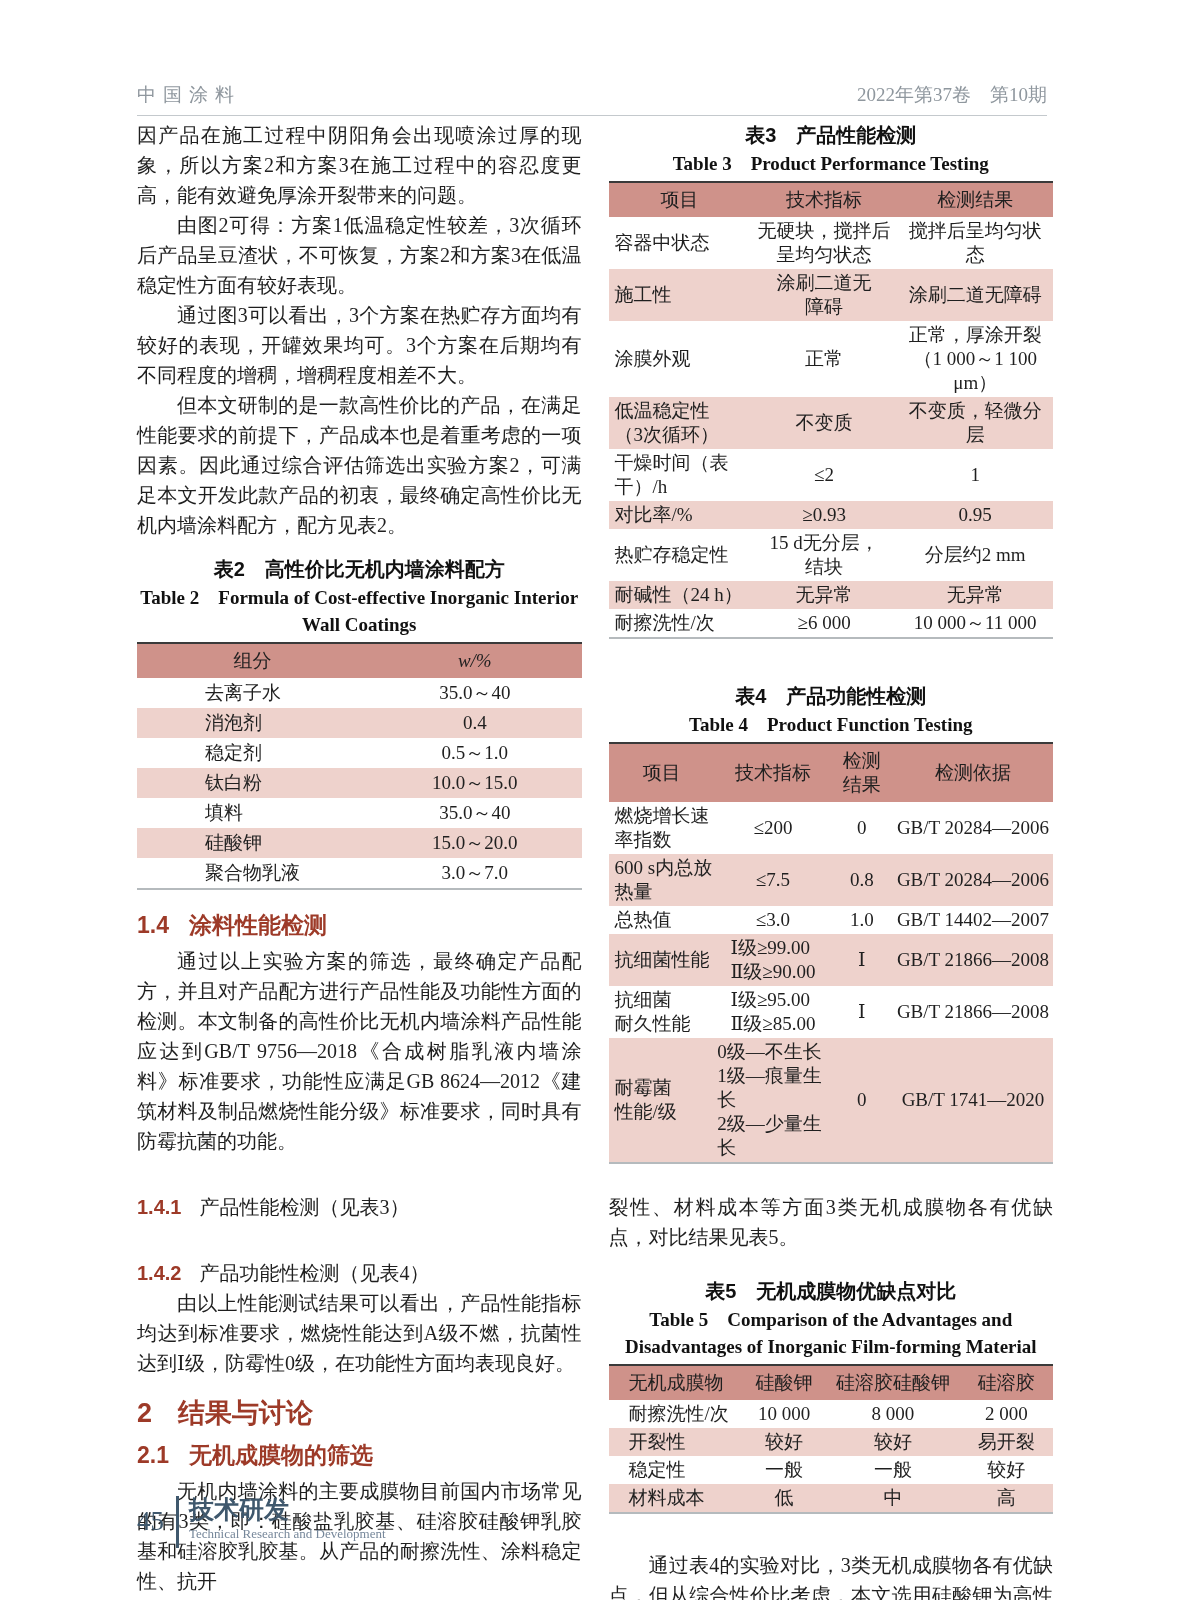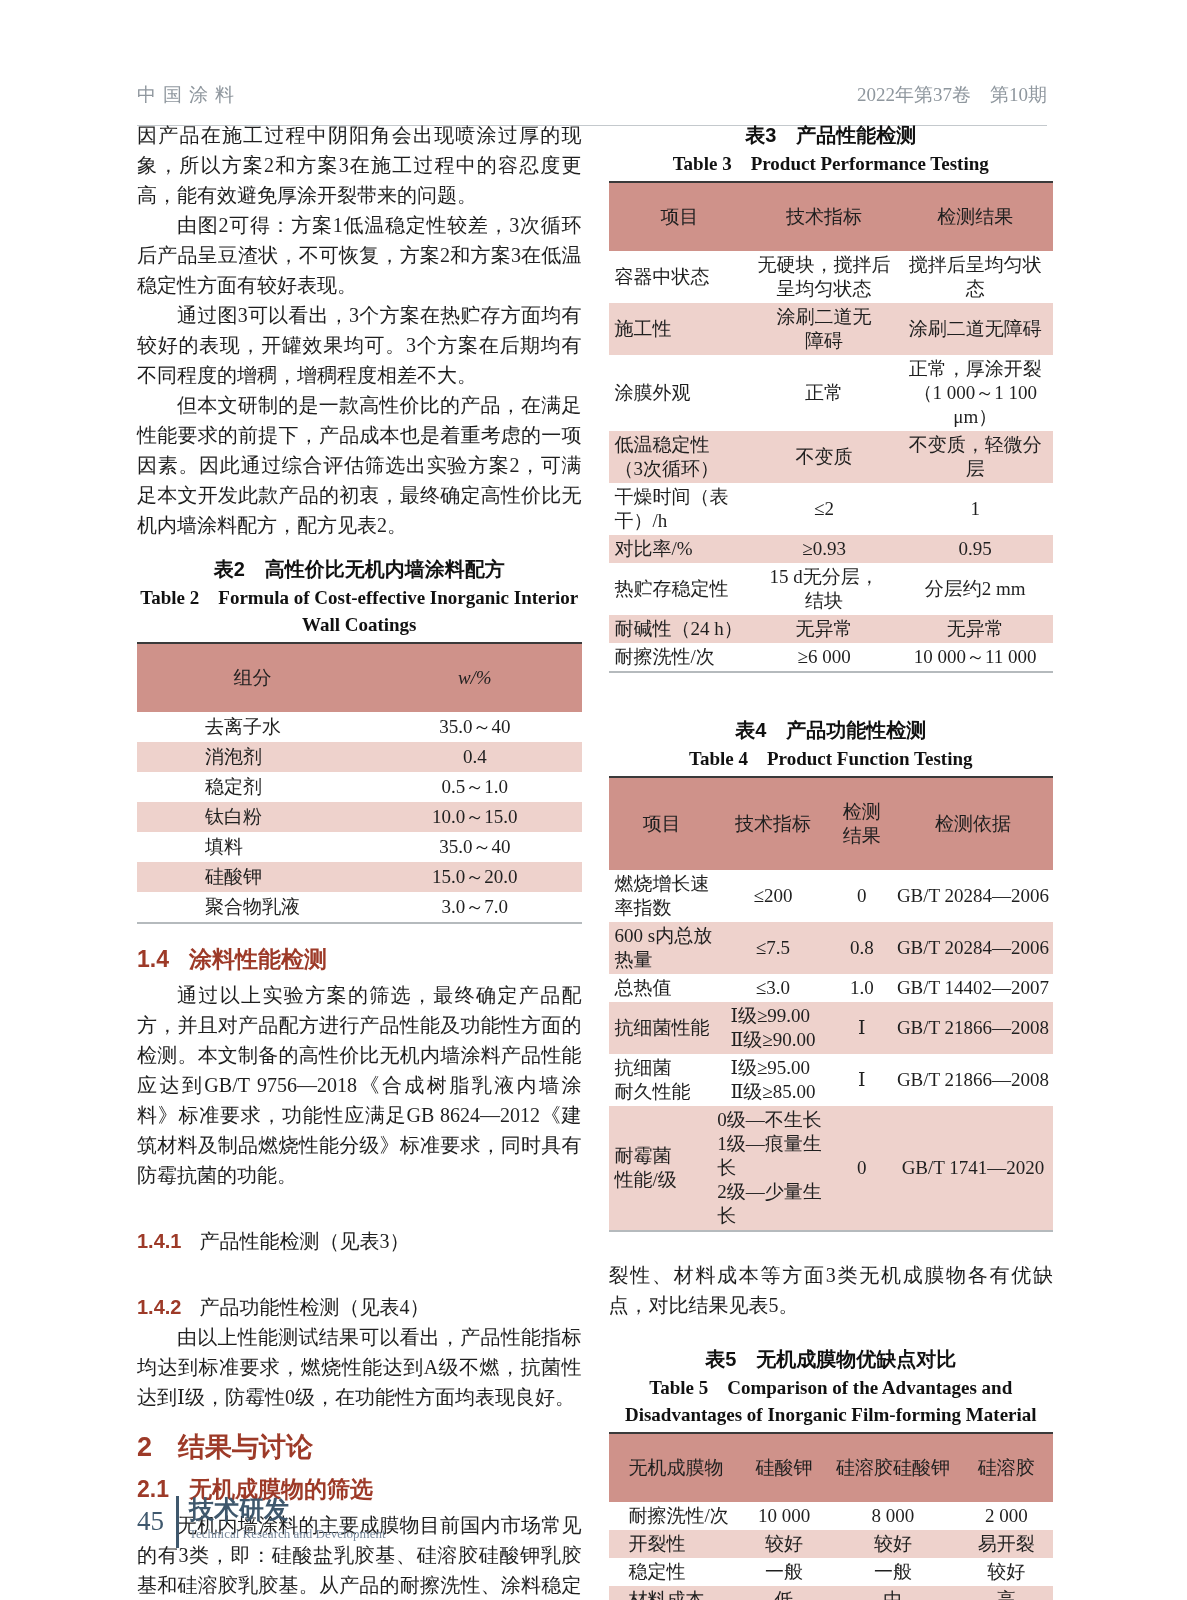--- a/index.html
+++ b/index.html
@@ -4,21 +4,21 @@
 <style>
   html,body { margin:0; padding:0; background:#ffffff; }
   .page {
     position:relative; width:1187px; height:1600px; background:#ffffff;
     overflow:hidden; font-family:"Liberation Serif","DejaVu Serif",serif; color:#1f1f1f;
   }
   
   .phead {
     position:absolute; left:137px; right:140px; top:82px;
     display:flex; justify-content:space-between; align-items:flex-end;
-    padding-bottom:17px; border-bottom:1px solid #c4c9cd;
+    padding-bottom:7px; border-bottom:1px solid #c4c9cd;
     color:#8f979e; font-size:19px;
   }
   .journal { letter-spacing:7px; }
   
   .cols { position:absolute; left:137px; top:120px; width:916px; display:flex; gap:27px; }
   .col { flex:1; min-width:0; }
   .para { margin:0; font-size:20px; line-height:30px; text-align:justify; }
   .ind { text-indent:2em; }
   
   .h-sub { font-family:"Liberation Sans","DejaVu Sans",sans-serif; font-weight:bold;
@@ -31,21 +31,21 @@
   .numbered .num { color:#9d3a28; font-family:"Liberation Sans","DejaVu Sans",sans-serif;
                    font-weight:bold; margin-right:18px; }
   
   .tcap-cn { font-family:"Liberation Sans","DejaVu Sans",sans-serif; font-weight:bold;
              text-align:center; font-size:20px; line-height:30px; color:#111; }
   .tcap-en { font-weight:bold; text-align:center; font-size:19px; line-height:27px; color:#111; }
   
   .tbl { width:100%; border-collapse:collapse; font-size:19px; color:#1f1f1f;
          border-bottom:2px solid #b5babd; margin-top:4px; }
   .tbl th { background:#cf928a; font-weight:normal; border-top:2px solid #3a3a3a;
-            padding:22px 2px; line-height:24px; text-align:center; white-space:pre-line; }
+            padding:5px 2px; line-height:24px; text-align:center; white-space:pre-line; }
   .tbl td { padding:2px 2px; line-height:24px; text-align:center;
             white-space:pre-line; vertical-align:middle; }
   .tbl tbody tr:nth-child(even) { background:#eed2cc; }
   .t2 td { padding-top:3px; padding-bottom:3px; }
   .t2 td:first-child { text-align:left; padding-left:68px; }
   .t2 th.wpct { font-style:italic; }
   .t3 td:first-child, .t4 td:first-child { text-align:left; padding-left:6px; }
   .t5 th:first-child, .t5 td:first-child { text-align:left; padding-left:20px; }
   .inner { display:inline-block; text-align:left; }
   .mt14 { margin-top:14px; } .mt24 { margin-top:24px; } .mt28 { margin-top:28px; }

